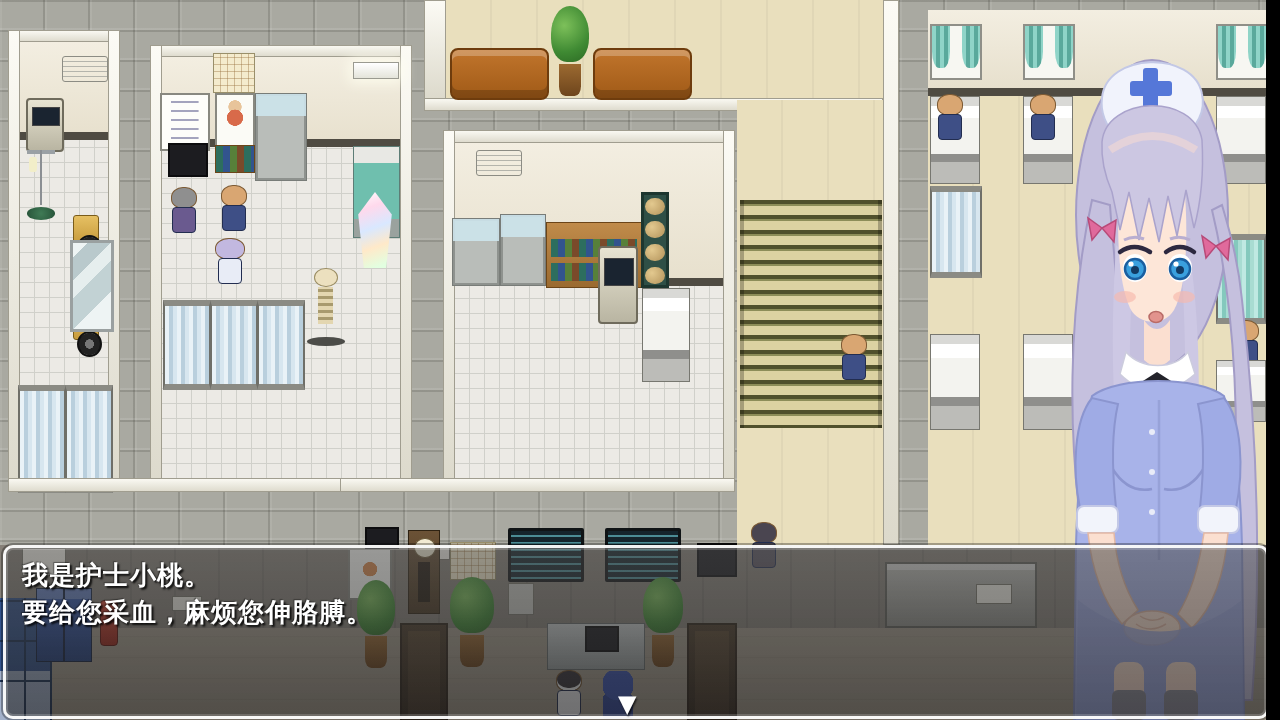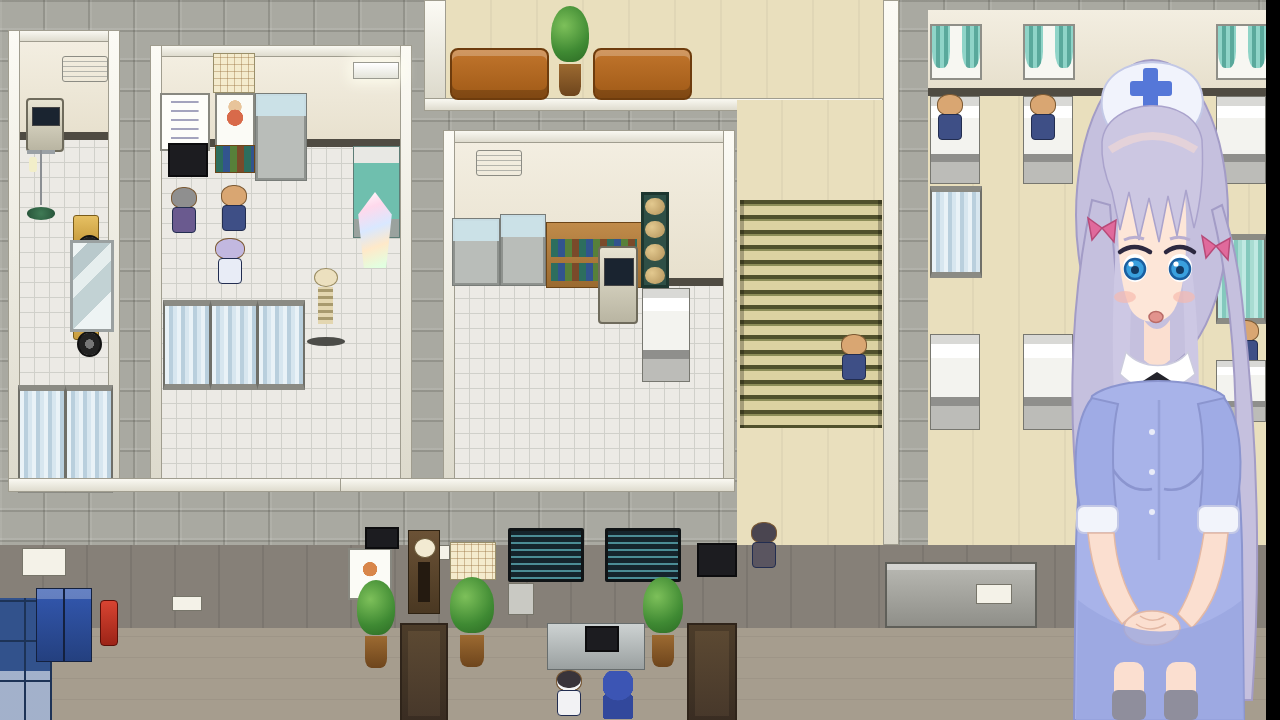--- a/index.html
+++ b/index.html
@@ -403,15 +403,20 @@
     <rect x="132" y="690" width="34" height="30" rx="6" fill="#8f8e9c"></rect>
 
     <g fill="#e06a9c" stroke="#b84a78" stroke-width="1.5">
       <path d="M70,228 L56,218 L60,240 Z"></path>
         <path d="M70,228 L84,220 L82,242 Z"></path>
       <path d="M184,246 L170,236 L174,258 Z"></path>
         <path d="M184,246 L198,238 L196,260 Z"></path>
     </g>
   </svg>
 
+  <div id="msgwin" class="abs">
+    <div class="msgline" style="top:10px;">我是护士小桃。</div>
+    <div class="msgline" style="top:47px;">要给您采血，麻烦您伸胳膊。</div>
+    <div id="cont">▼</div>
+  </div>
 
   <div id="blackbar" class="abs"></div>
 </div>
 
 </body></html>

